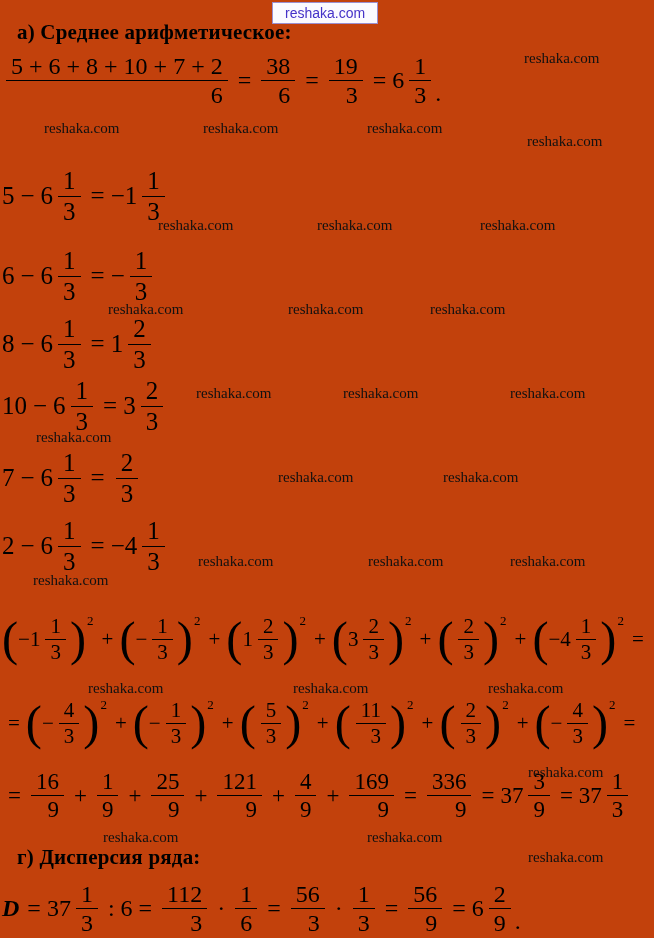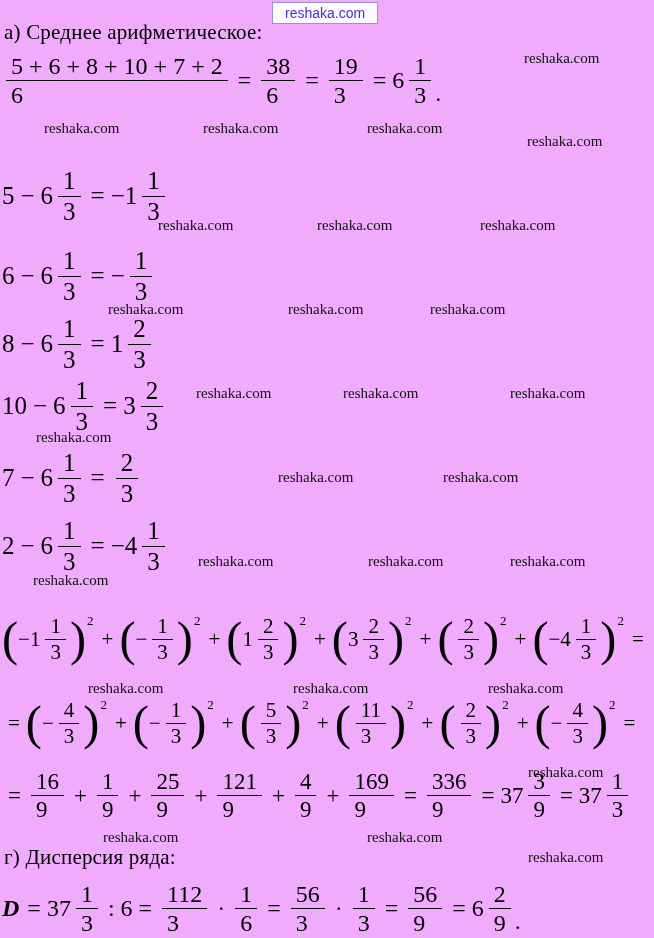--- a/index.html
+++ b/index.html
@@ -1,41 +1,41 @@
 <!DOCTYPE html>
 <html><head>
 <meta charset="utf-8">
 <style>
   * { margin:0; padding:0; box-sizing:border-box; }
   html,body { background:#ffffff; }
   .page {
-    position:relative; width:654px; height:938px; background:#f0abfc;
+    position:relative; width:654px; height:938px; background:#c2410c;
     overflow:hidden; font-family:"Liberation Serif", serif; color:#000;
   }
   
   .wm {
     position:absolute; z-index:1; font-family:"Liberation Serif", serif;
     font-size:15px; color:#111; white-space:nowrap; font-weight:500;
   }
   .wm-top {
     position:absolute; z-index:3; left:272px; top:2px;
     font-family:"Liberation Sans", sans-serif; font-size:14px;
     color:#4532c8; background:#fbfaff; border:1px solid #9b8fd0;
     padding:2px 12px; text-decoration:none; white-space:nowrap;
   }
   
   .title {
-    position:absolute; z-index:2; left:4px; font-size:21px; letter-spacing:0.2px;
+    position:absolute; z-index:2; left:17px; font-size:21px; letter-spacing:0.2px;font-weight:bold;
   }
   
   .ml {
     position:absolute; z-index:2; display:flex; align-items:center;
     white-space:nowrap; line-height:1.2;
   }
-  .fr { display:inline-flex; flex-direction:column; align-items:flex-start; margin:0 4px; }
+  .fr { display:inline-flex; flex-direction:column; align-items:flex-end; margin:0 4px; }
   .nu { display:block; border-bottom:1.6px solid #000; padding:0 5px; line-height:1.18; text-align:center; }
   .de { display:block; padding:0 5px; line-height:1.18; text-align:center; }
   .op { margin:0 6px; }
   .wh { margin-right:1px; }
   .pf { margin-right:1px; }
   .tm { display:inline-flex; align-items:center; }
   .pa { font-size:2.3em; line-height:0.95; font-weight:300; }
   .sq { font-size:0.62em; align-self:flex-start; line-height:1; margin:0 2px 0 1px; }
   .pd { align-self:flex-end; line-height:1; padding-bottom:5px; }
   .it { font-style:italic; font-weight:bold; margin-right:2px; }

